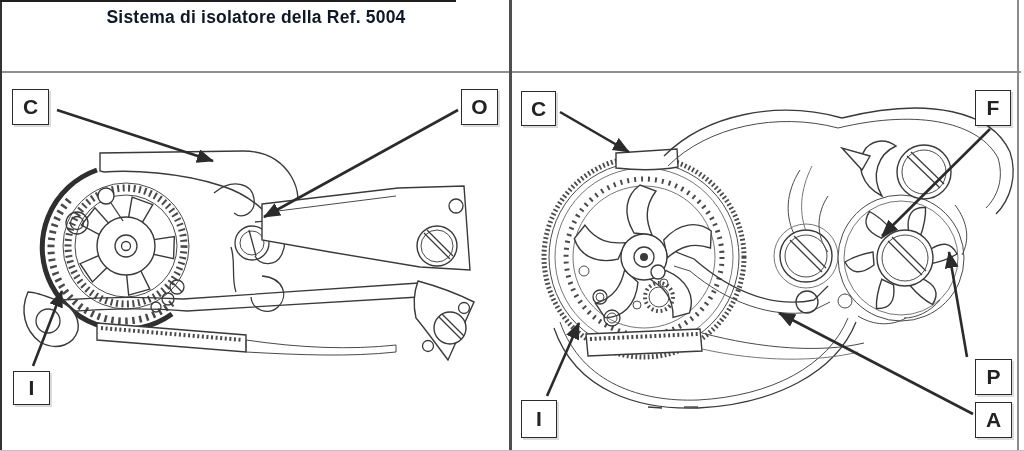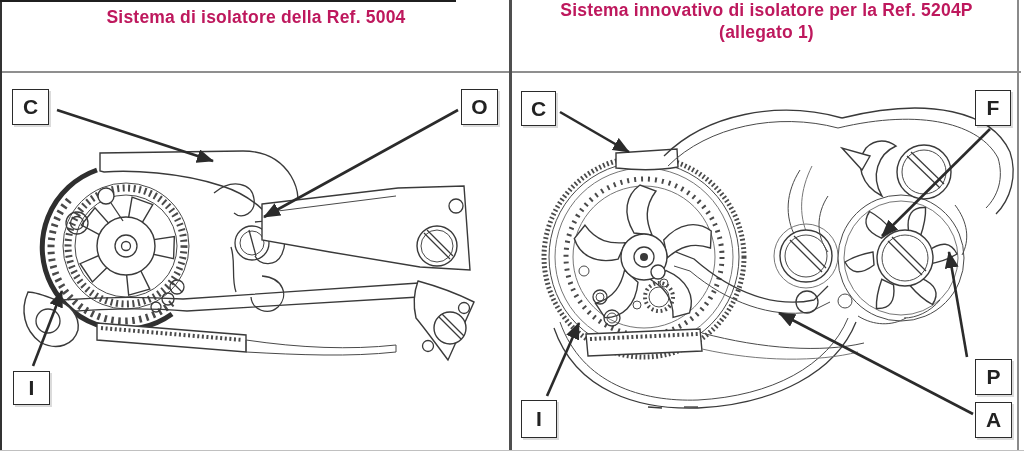--- a/index.html
+++ b/index.html
@@ -1,20 +1,20 @@
 <!DOCTYPE html>
 <html><head>
 <meta charset="utf-8">
 <style>
   html,body{margin:0;padding:0;background:#fff;}
   .figure{
     position:relative;width:1024px;height:451px;background:#fff;
     font-family:"Liberation Sans", sans-serif;overflow:hidden;
   }
-  .title-cell{position:absolute;text-align:center;font-weight:bold;color:#be185d;}
+  .title-cell{position:absolute;text-align:center;font-weight:bold;color:#0f172a;}
   .title-left{left:2px;top:7px;width:508px;font-size:17.5px;letter-spacing:.2px;}
   .title-right{left:513px;top:-1px;width:507px;font-size:17.5px;line-height:22px;letter-spacing:.2px;}
   .divider{position:absolute;}
   .v-div{left:509px;top:0;width:2.5px;height:451px;background:#4f4f4f;}
   .h-div{left:0;top:71px;width:1021px;height:2px;background:#8f8f8f;}
   .b-left{left:0;top:0;width:2px;height:451px;background:#333;}
   .b-right{left:1017px;top:0;width:2px;height:451px;background:#8a8a8a;}
   .b-top{left:0;top:0;width:456px;height:2px;background:#1f1f1f;}
   .b-bottom{left:0;bottom:0;width:1024px;height:1px;background:#c0c0c0;}
   .diagram-svg{position:absolute;left:0;top:0;}
@@ -31,24 +31,20 @@
   svg .teeth{fill:none;stroke:#4a4a4a;}
   svg .band{fill:none;stroke:#2f2f2f;}
   svg .arrow{stroke:#2b2b2b;stroke-width:2.6;fill:none;}
 </style>
 </head>
 <body>
 
 <div class="figure">
 
   <div class="title-cell title-left">Sistema di isolatore della Ref. 5004</div>
-  <div class="title-cell title-right">
-    <div>Sistema innovativo di isolatore per la Ref. 5204P</div>
-    <div>(allegato 1)</div>
-  </div>
 
   <svg class="diagram-svg" width="1024" height="451" viewBox="0 0 1024 451">
     <defs>
       <marker id="ah" markerUnits="userSpaceOnUse" markerWidth="18" markerHeight="14" refX="16" refY="7" orient="auto">
         <path d="M0,0 L17,7 L0,14 Z" fill="#2b2b2b"></path>
       </marker>
     </defs>
 
     <g>
 

